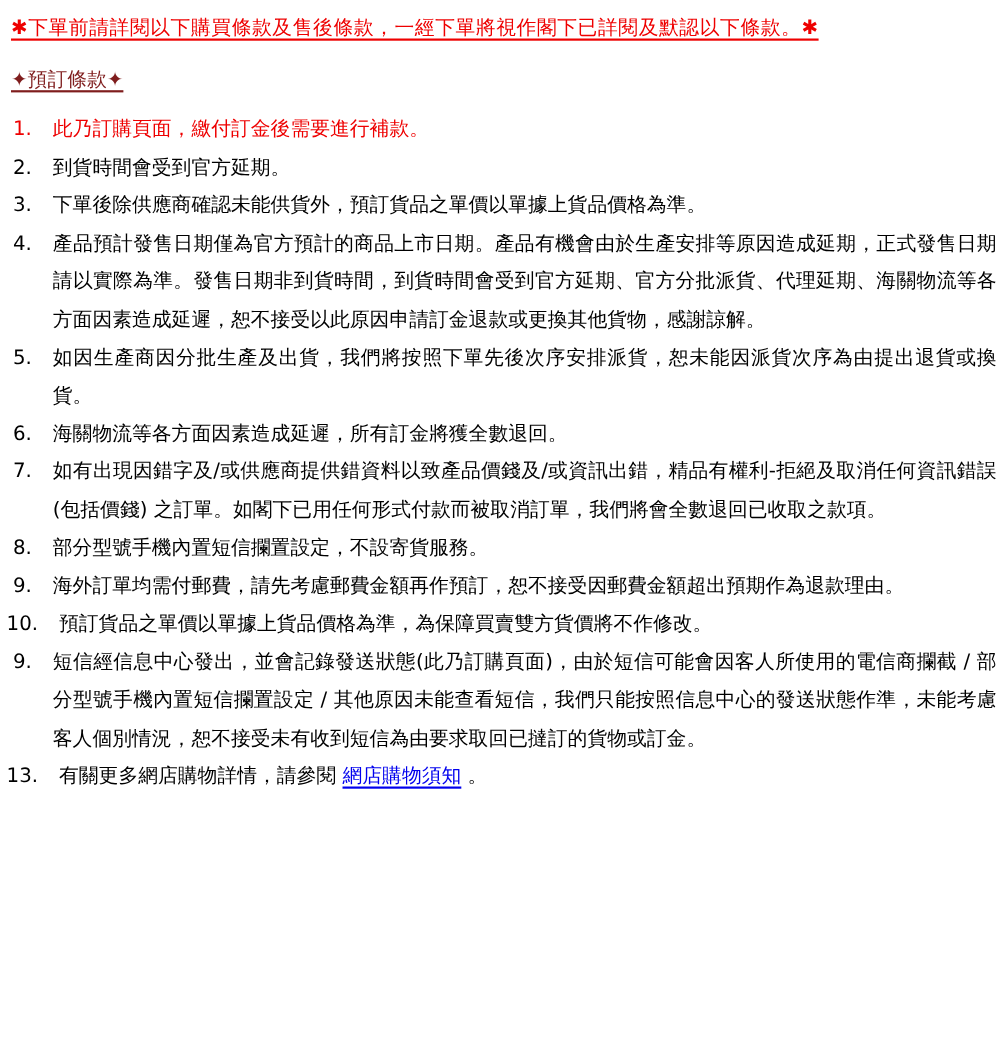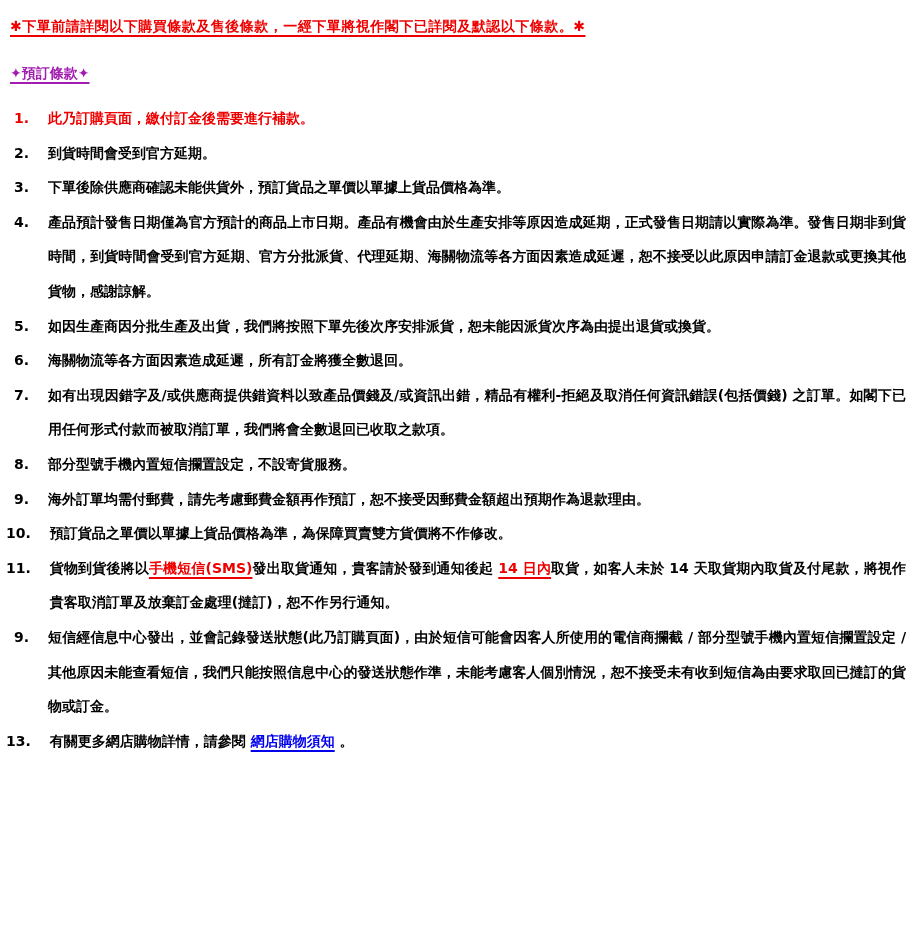--- a/index.html
+++ b/index.html
@@ -4,38 +4,38 @@
 <style>
   html, body { margin: 0; padding: 0; background: #ffffff; }
   .page {
     position: relative;
     width: 913px;
     height: 856px;
     box-sizing: border-box;
     background: #ffffff;
     padding: 10px 7px 0 6px;
     font-family: "DejaVu Sans", "Liberation Sans", sans-serif;
-    font-weight: 700;
+    font-weight: 400;
     color: #000000;
-    font-size: 14px;
+    font-size: 18px;
     overflow: hidden;
   }
   .notice {
     margin: 2px 0 0 4px;
     color: var(--red, #ee0000);
     text-decoration: underline;
     text-decoration-thickness: 2px;
     text-underline-offset: 4px;
     line-height: 28px;
     letter-spacing: 0.5px;
   }
   .section-heading {
     margin: 19px 0 0 4px;
     display: inline-block;
-    color: #a21caf;
+    color: #7f1d1d;
     text-decoration: underline;
     text-decoration-thickness: 2px;
     text-underline-offset: 4px;
     line-height: 28px;
   }
   .terms {
     margin-top: 14px;
   }
   .term {
     display: flex;
@@ -110,24 +110,20 @@
       </div>
       <div class="term">
         <span class="num">9.</span>
         <span class="txt"><span>海外訂單均需付郵費，請先考慮郵費金額再作預訂，恕不接受因郵費金額超出預期作為退款理由。</span></span>
       </div>
       <div class="term">
         <span class="num">10.</span>
         <span class="txt"><span>預訂貨品之單價以單據上貨品價格為準，為保障買賣雙方貨價將不作修改。</span></span>
       </div>
       <div class="term">
-        <span class="num">11.</span>
-        <span class="txt"><span>貨物到貨後將以</span><span class="ru">手機短信(SMS)</span><span>發出取貨通知，貴客請於發到通知後起 </span><span class="ru">14 日內</span><span>取貨，如客人未於 14 天取貨期內取貨及付尾款，將視作貴客取消訂單及放棄訂金處理(撻訂)，恕不作另行通知。</span></span>
-      </div>
-      <div class="term">
         <span class="num">9.</span>
         <span class="txt"><span>短信經信息中心發出，並會記錄發送狀態(此乃訂購頁面)，由於短信可能會因客人所使用的電信商攔截 / 部分型號手機內置短信攔置設定 / 其他原因未能查看短信，我們只能按照信息中心的發送狀態作準，未能考慮客人個別情況，恕不接受未有收到短信為由要求取回已撻訂的貨物或訂金。</span></span>
       </div>
       <div class="term">
         <span class="num">13.</span>
         <span class="txt"><span>有關更多網店購物詳情，請參閱 </span><a class="doclink">網店購物須知</a><span> 。</span></span>
       </div>
     </div>
 </div>
 

